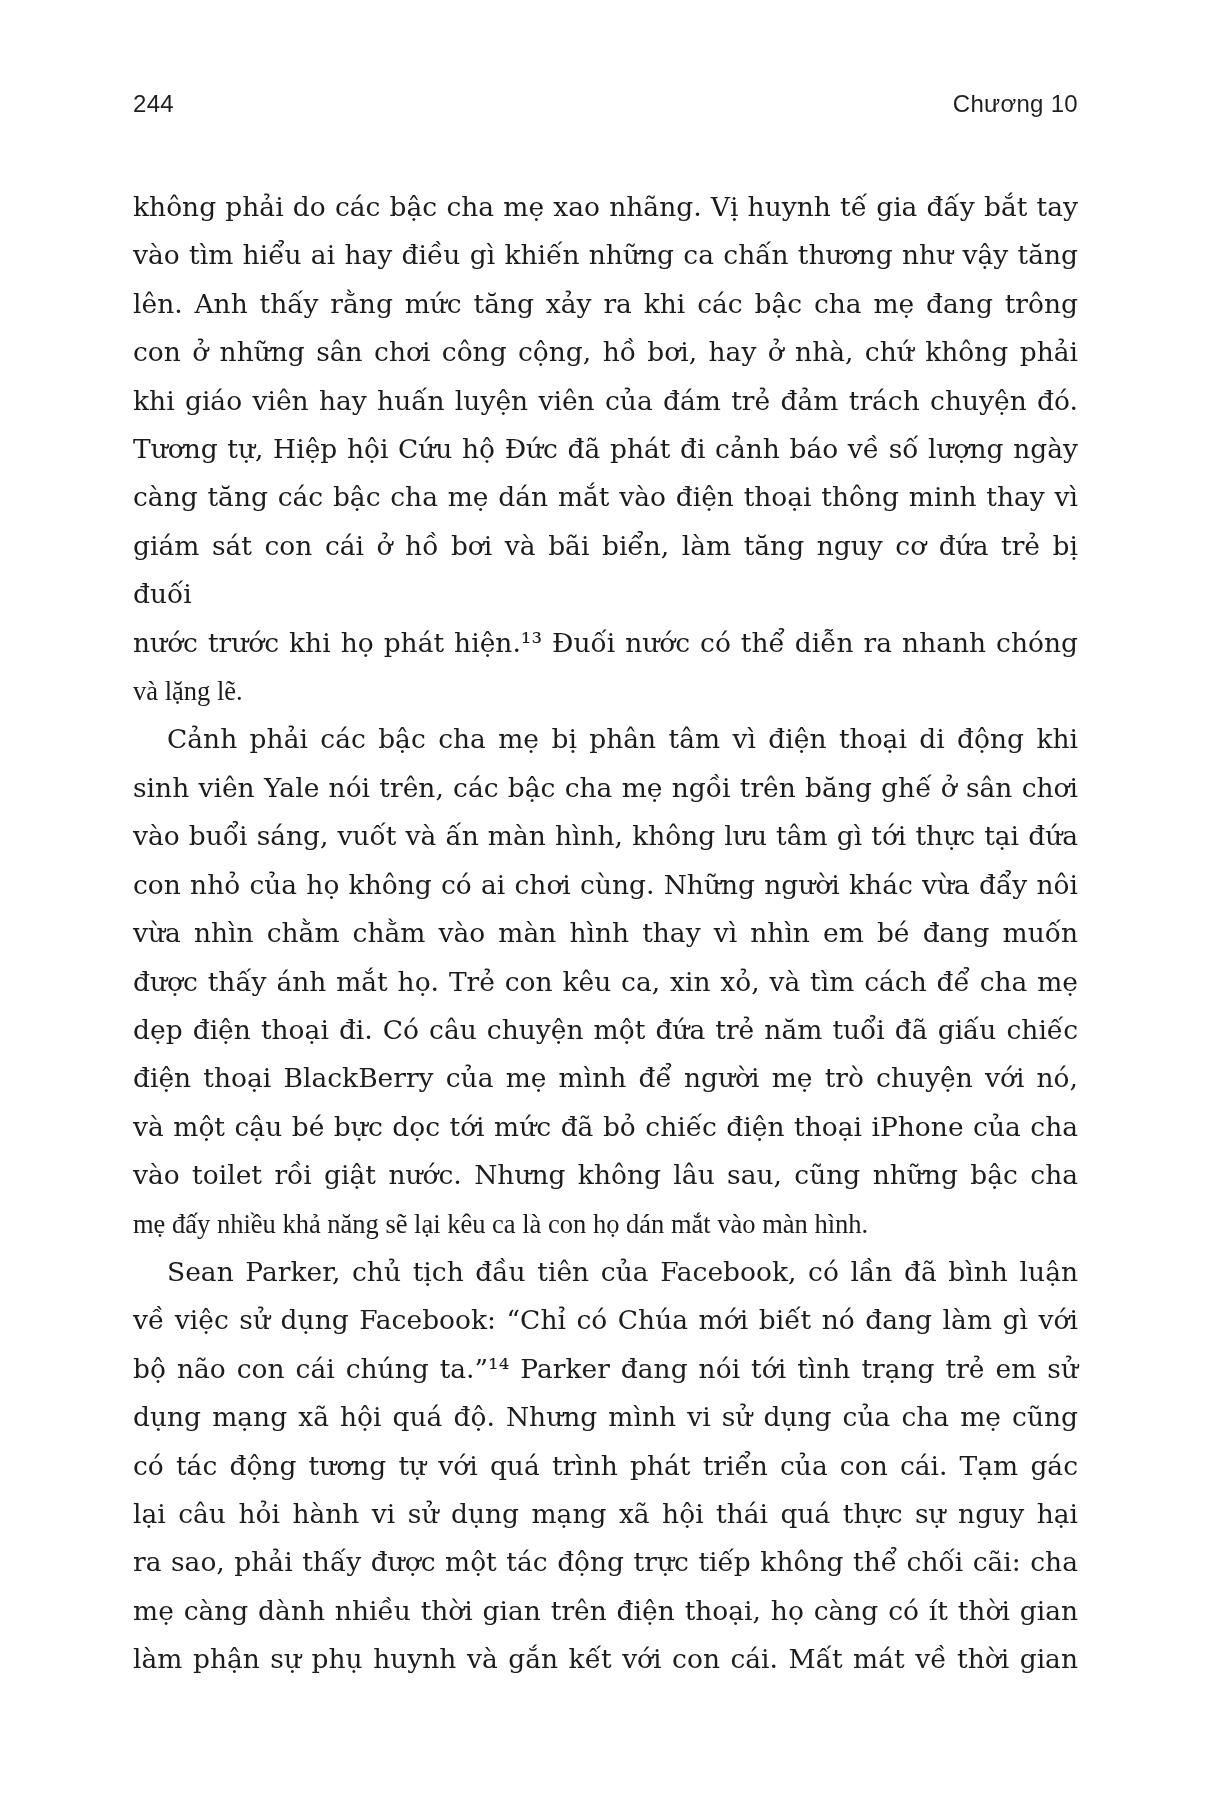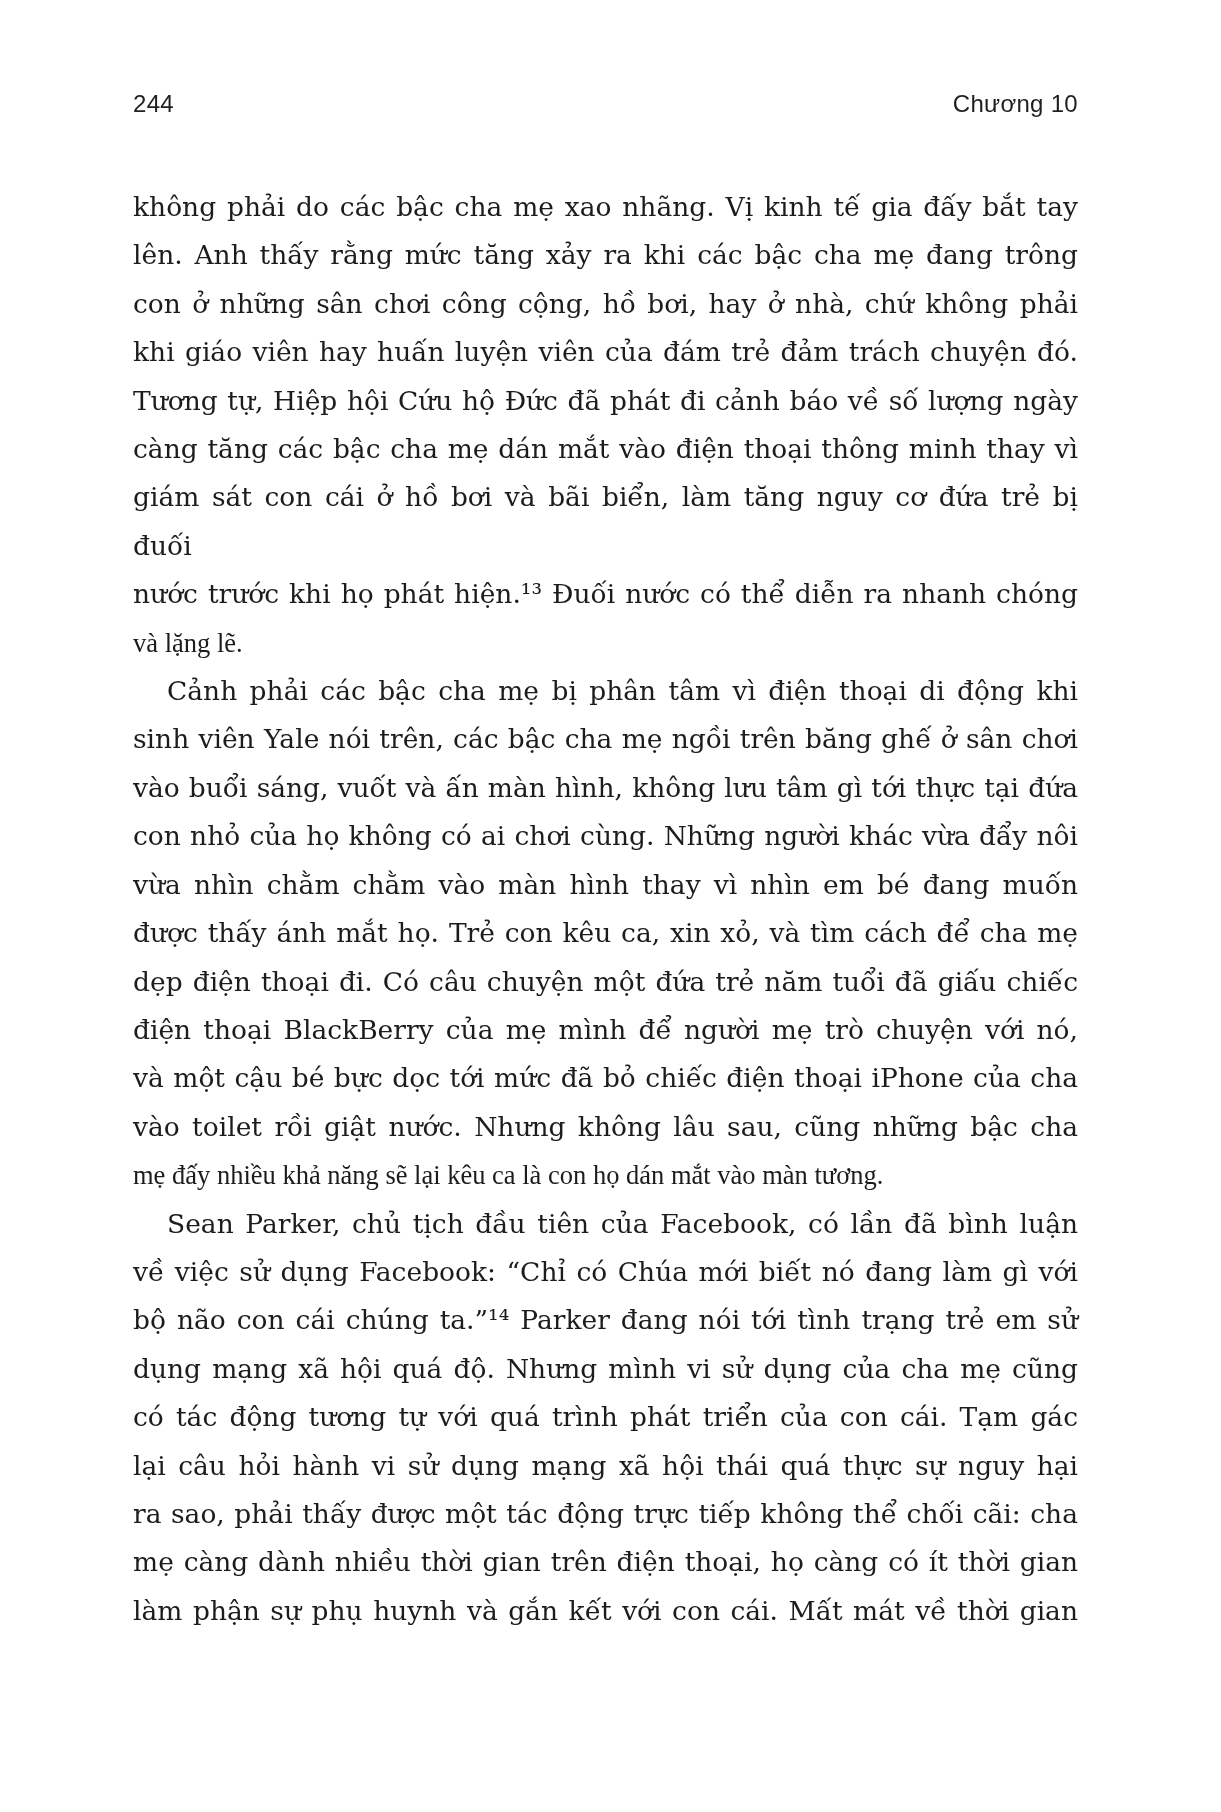--- a/index.html
+++ b/index.html
@@ -59,42 +59,43 @@
 <body>
 
 <div class="page">
   <header class="page-header">
     <span>244</span>
     <span>Chương 10</span>
   </header>
 
   <main class="body-text">
       <div class="paragraph">
-        <div class="line">không phải do các bậc cha mẹ xao nhãng. Vị kinh tế gia đấy bắt tay</div>
+        <div class="line">không phải do các bậc cha mẹ xao nhãng. Vị huynh tế gia đấy bắt tay</div>
+        <div class="line">vào tìm hiểu ai hay điều gì khiến những ca chấn thương như vậy tăng</div>
         <div class="line">lên. Anh thấy rằng mức tăng xảy ra khi các bậc cha mẹ đang trông</div>
         <div class="line">con ở những sân chơi công cộng, hồ bơi, hay ở nhà, chứ không phải</div>
         <div class="line">khi giáo viên hay huấn luyện viên của đám trẻ đảm trách chuyện đó.</div>
         <div class="line">Tương tự, Hiệp hội Cứu hộ Đức đã phát đi cảnh báo về số lượng ngày</div>
         <div class="line">càng tăng các bậc cha mẹ dán mắt vào điện thoại thông minh thay vì</div>
         <div class="line">giám sát con cái ở hồ bơi và bãi biển, làm tăng nguy cơ đứa trẻ bị đuối</div>
         <div class="line">nước trước khi họ phát hiện.¹³ Đuối nước có thể diễn ra nhanh chóng</div>
         <div class="line para-end">và lặng lẽ.</div>
       </div>
       <div class="paragraph">
         <div class="line indent">Cảnh phải các bậc cha mẹ bị phân tâm vì điện thoại di động khi</div>
         <div class="line">sinh viên Yale nói trên, các bậc cha mẹ ngồi trên băng ghế ở sân chơi</div>
         <div class="line">vào buổi sáng, vuốt và ấn màn hình, không lưu tâm gì tới thực tại đứa</div>
         <div class="line">con nhỏ của họ không có ai chơi cùng. Những người khác vừa đẩy nôi</div>
         <div class="line">vừa nhìn chằm chằm vào màn hình thay vì nhìn em bé đang muốn</div>
         <div class="line">được thấy ánh mắt họ. Trẻ con kêu ca, xin xỏ, và tìm cách để cha mẹ</div>
         <div class="line">dẹp điện thoại đi. Có câu chuyện một đứa trẻ năm tuổi đã giấu chiếc</div>
         <div class="line">điện thoại BlackBerry của mẹ mình để người mẹ trò chuyện với nó,</div>
         <div class="line">và một cậu bé bực dọc tới mức đã bỏ chiếc điện thoại iPhone của cha</div>
         <div class="line">vào toilet rồi giật nước. Nhưng không lâu sau, cũng những bậc cha</div>
-        <div class="line para-end">mẹ đấy nhiều khả năng sẽ lại kêu ca là con họ dán mắt vào màn tương.</div>
+        <div class="line para-end">mẹ đấy nhiều khả năng sẽ lại kêu ca là con họ dán mắt vào màn hình.</div>
       </div>
       <div class="paragraph">
         <div class="line indent">Sean Parker, chủ tịch đầu tiên của Facebook, có lần đã bình luận</div>
         <div class="line">về việc sử dụng Facebook: “Chỉ có Chúa mới biết nó đang làm gì với</div>
         <div class="line">bộ não con cái chúng ta.”¹⁴ Parker đang nói tới tình trạng trẻ em sử</div>
         <div class="line">dụng mạng xã hội quá độ. Nhưng mình vi sử dụng của cha mẹ cũng</div>
         <div class="line">có tác động tương tự với quá trình phát triển của con cái. Tạm gác</div>
         <div class="line">lại câu hỏi hành vi sử dụng mạng xã hội thái quá thực sự nguy hại</div>
         <div class="line">ra sao, phải thấy được một tác động trực tiếp không thể chối cãi: cha</div>
         <div class="line">mẹ càng dành nhiều thời gian trên điện thoại, họ càng có ít thời gian</div>

